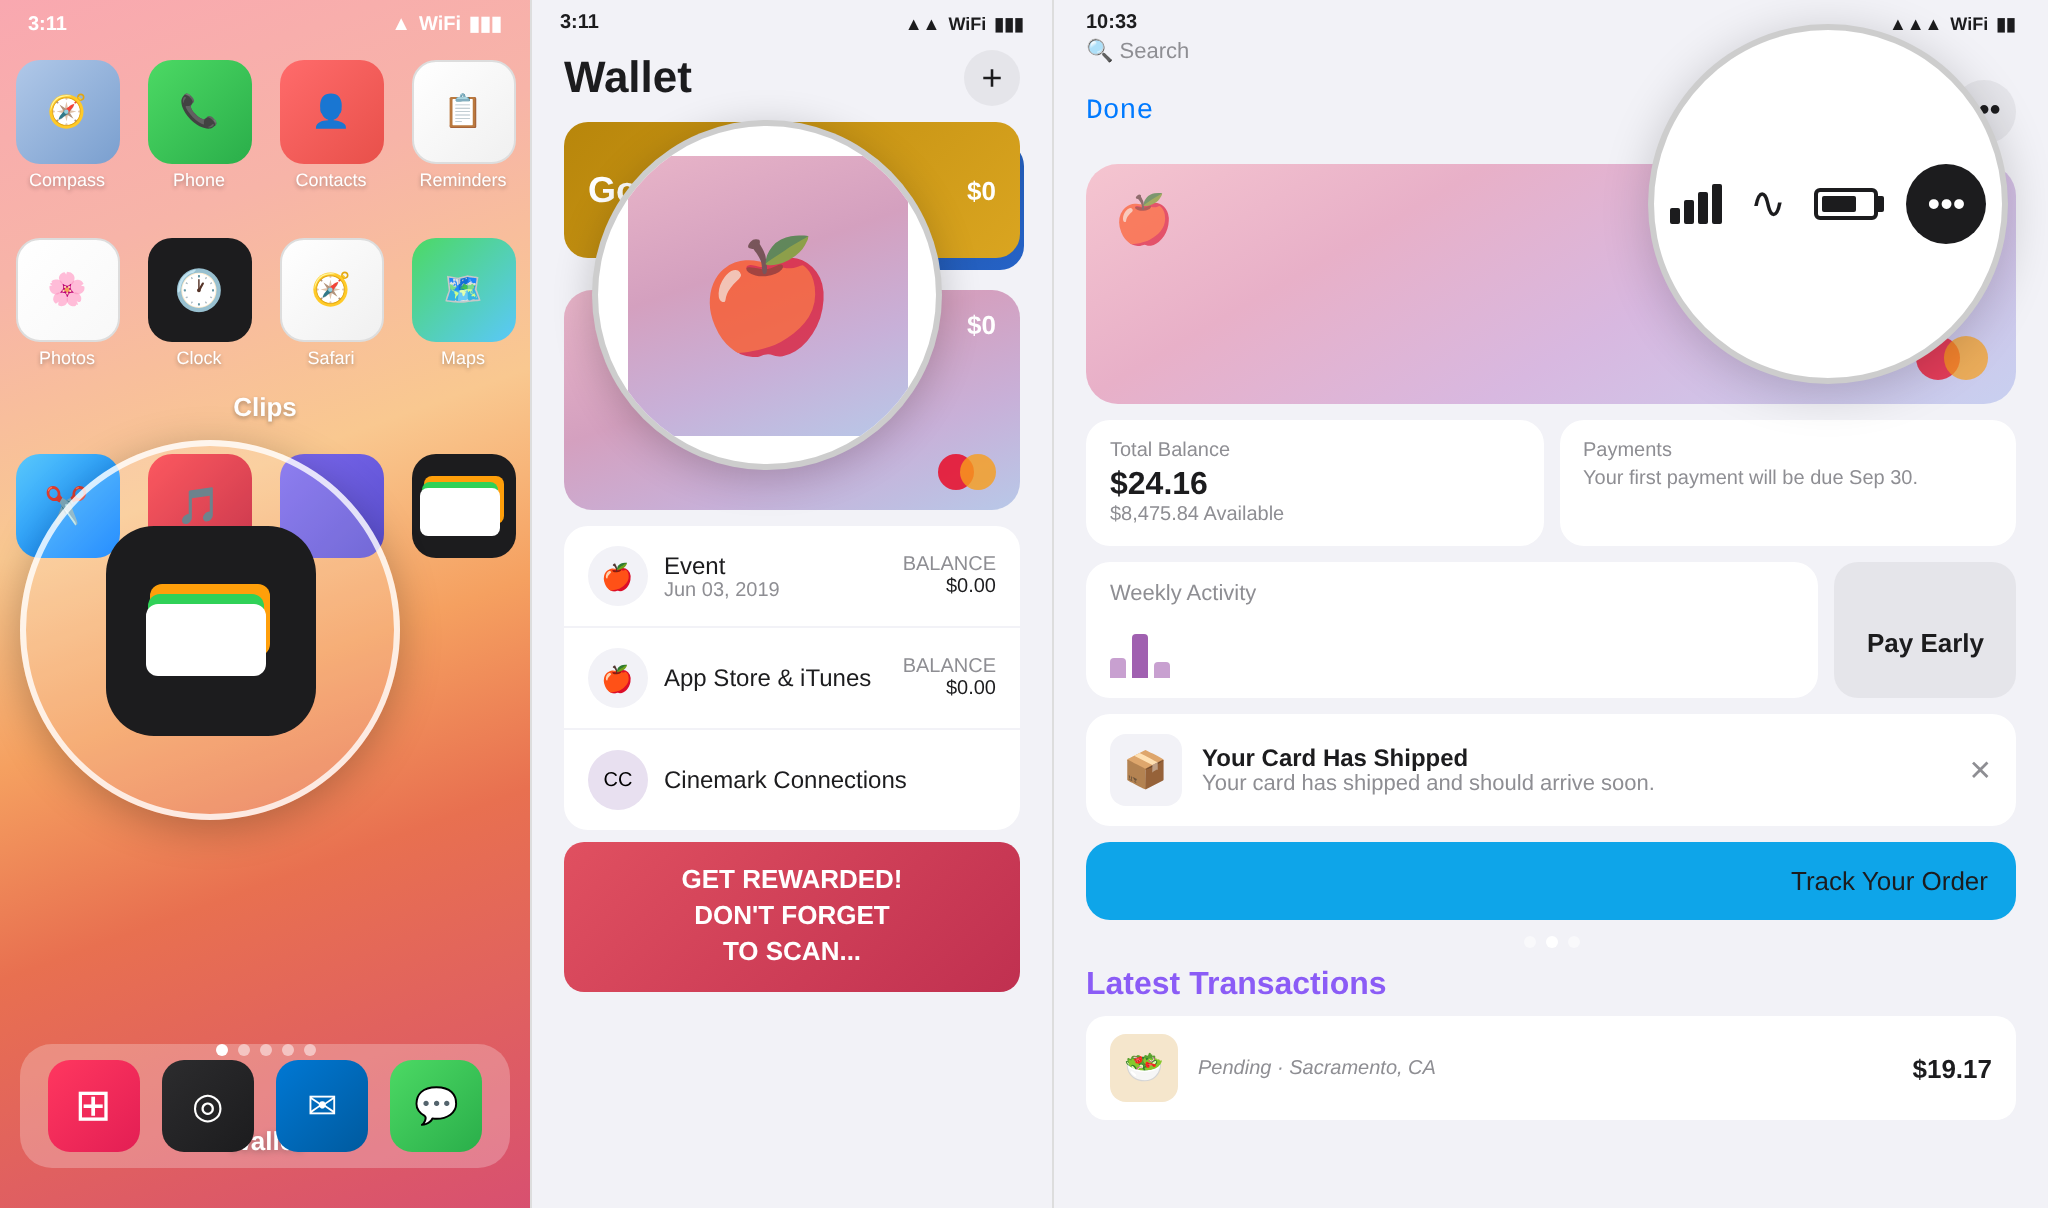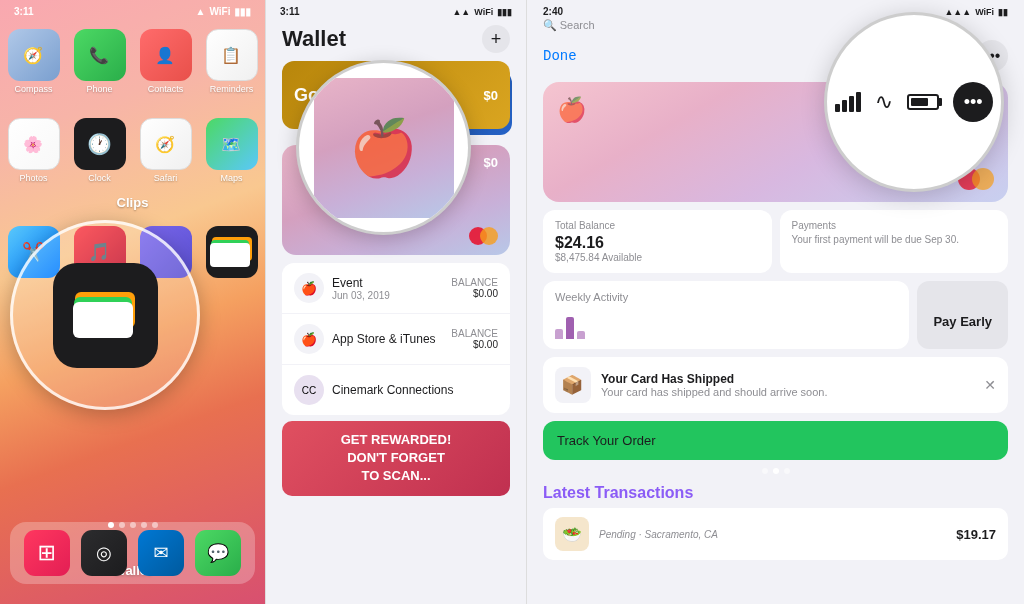--- a/index.html
+++ b/index.html
@@ -464,28 +464,29 @@
     }
     .notif-text { flex: 1; }
     .notif-title { font-size: 12px; font-weight: 600; color: #1c1c1e; }
     .notif-sub { font-size: 11px; color: #8e8e93; }
     .notif-close {
       color: #8e8e93;
       font-size: 14px;
       cursor: pointer;
     }
     .track-btn {
-      background: #22c55e;
+      background: #0ea5e9;
       border-radius: 12px;
       margin: 0 16px 8px;
       padding: 12px 14px;
       font-size: 13px;
       font-weight: 500;
       color: #1c1c1e;
       cursor: pointer;
+      text-align: right;
     }
     .page-dots2 {
       display: flex;
       justify-content: center;
       gap: 5px;
       margin-bottom: 6px;
     }
     .latest-title {
       font-size: 16px;
       font-weight: 700;
@@ -766,21 +767,21 @@
     </div>
   </div>
 
   <div class="get-rewarded-banner">
     <span>GET REWARDED!<br>DON'T FORGET<br>TO SCAN...</span>
   </div>
 </div>
 
 <div class="panel3">
   <div class="panel3-status-bar">
-    <span>2:40</span>
+    <span>10:33</span>
     <div class="status-icons">
       <span style="font-size:9px;">▲▲▲</span>
       <span style="font-size:9px;">WiFi</span>
       <span style="font-size:9px;">▮▮</span>
     </div>
   </div>
 
   <div class="panel3-search">
     <span>🔍 Search</span>
   </div>

